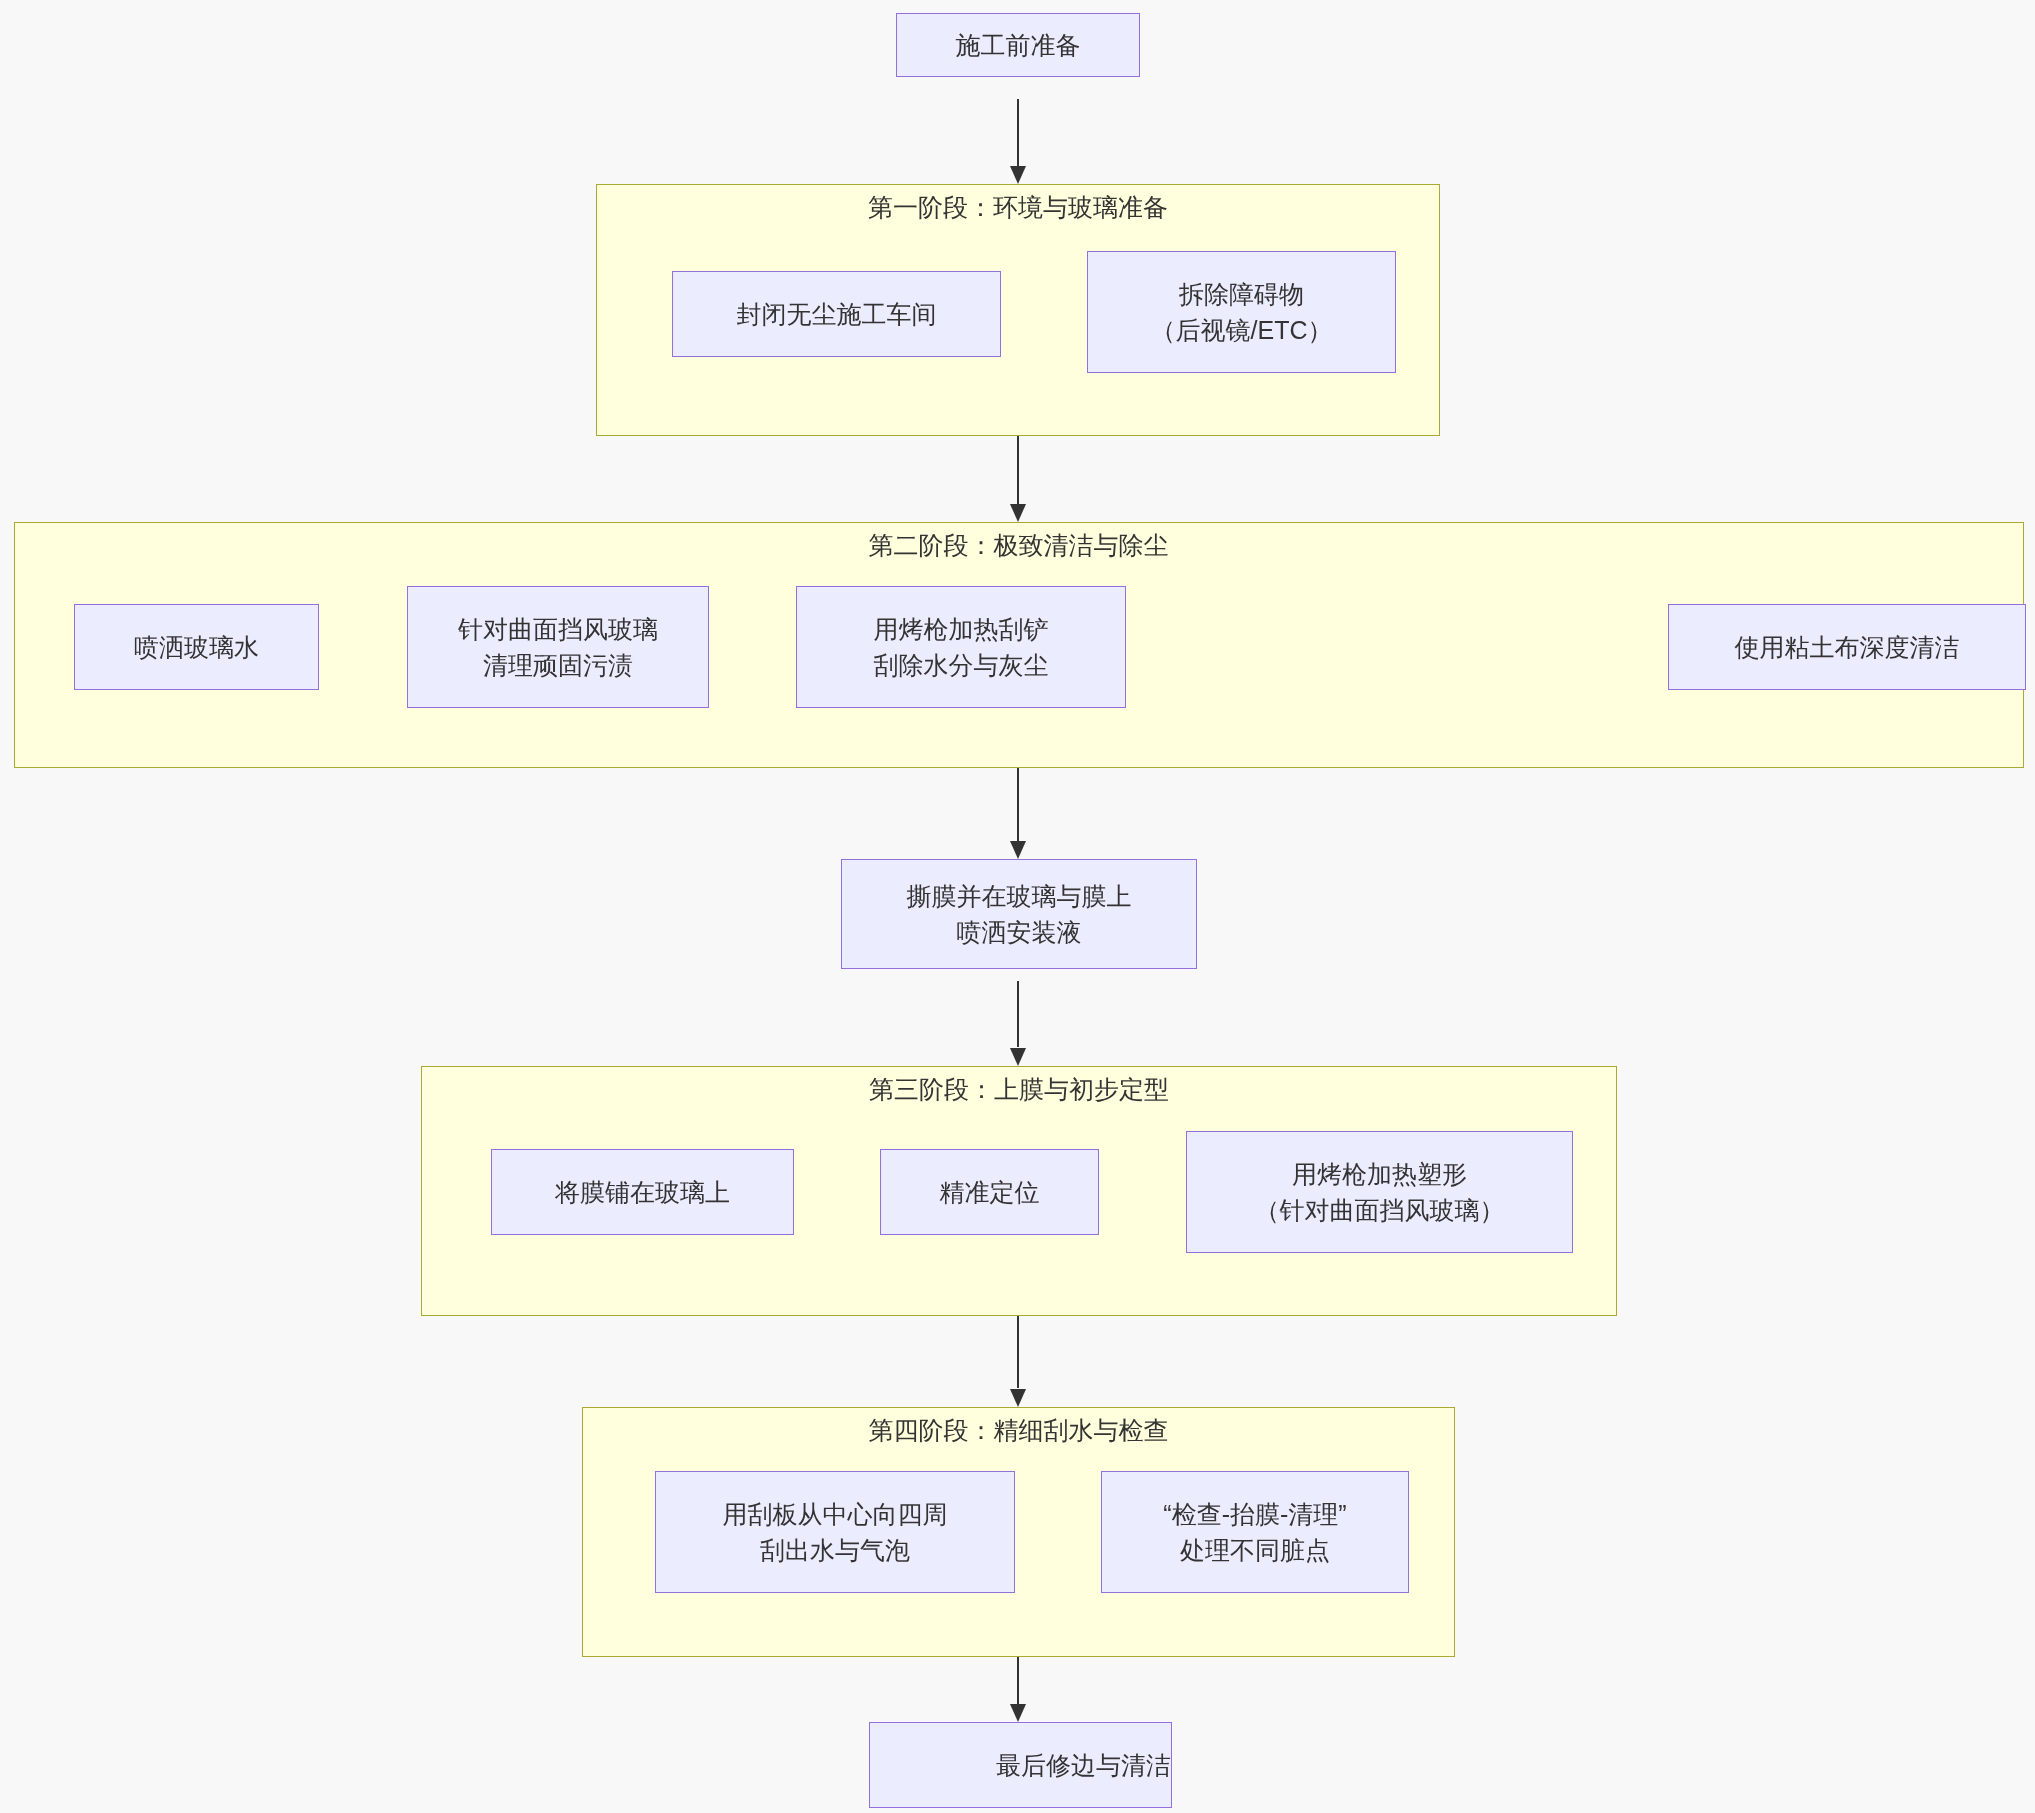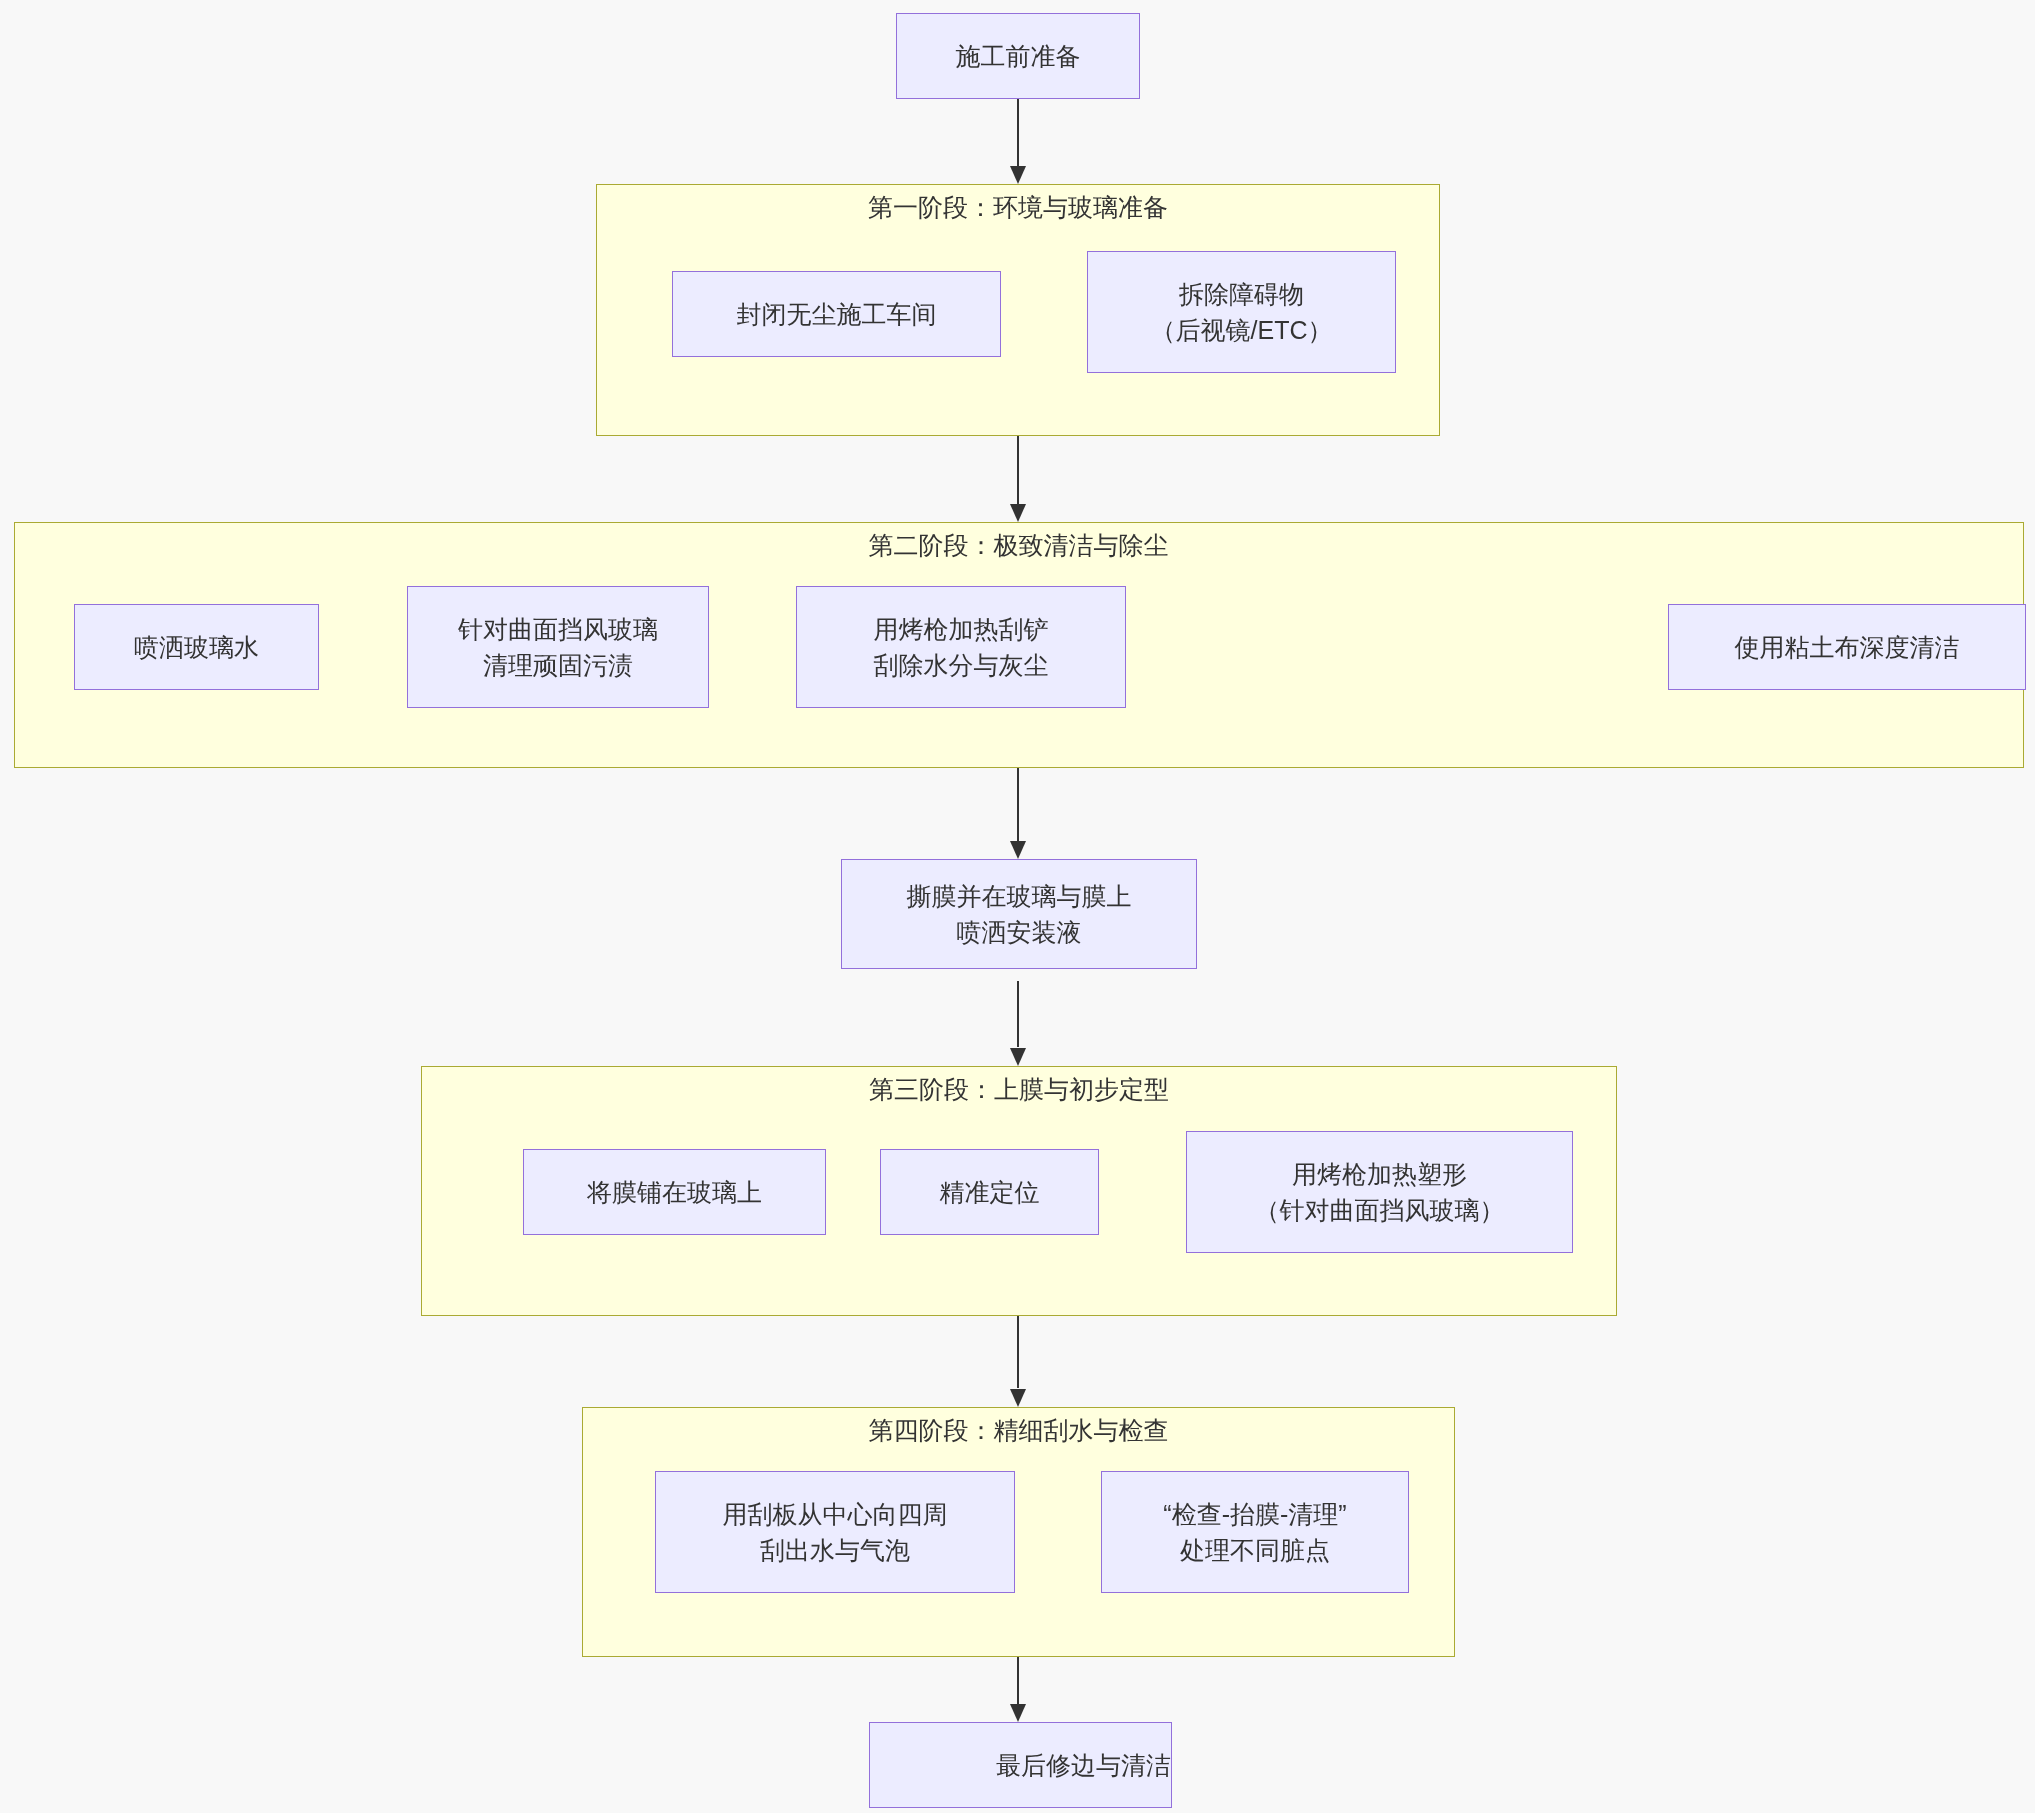--- a/index.html
+++ b/index.html
@@ -53,21 +53,21 @@
   .edge-head {
     position: absolute;
     width: 0;
     height: 0;
     border-left: 8.3px solid transparent;
     border-right: 8.3px solid transparent;
     border-top: 18px solid #333333;
   }
 
   
-  #node-start  { left: 896px; top: 13px;   width: 244px; height: 86px; }
+  #node-start  { left: 896px; top: 13px;   width: 244px; height: 64px; }
 
   #arrow1-line { left: 1017px; top: 99px;  height: 67px; }
   #arrow1-head { left: 1010px; top: 166px; }
 
   #stage1      { left: 596px;  top: 184px;  width: 844px; height: 252px; }
   #s1a         { left: 672px;  top: 271px;  width: 329px;  height: 86px; }
   #s1b         { left: 1087px; top: 251px;  width: 309px;  height: 122px; }
 
   #arrow2-line { left: 1017px; top: 436px;  height: 68px; }
   #arrow2-head { left: 1010px; top: 504px; }
@@ -81,21 +81,21 @@
 
   #arrow3-line { left: 1017px; top: 768px; height: 73px; }
   #arrow3-head { left: 1010px; top: 841px; }
 
   #node-spray  { left: 841px; top: 859px; width: 356px;  height: 110px; }
 
   #arrow4-line { left: 1017px; top: 981px; height: 66px; }
   #arrow4-head { left: 1010px; top: 1048px; }
 
   #stage3      { left: 421px;  top: 1066px; width: 1196px; height: 250px; }
-  #s3a         { left: 491px;  top: 1149px; width: 303px;  height: 86px; margin-left: 32px; }
+  #s3a         { left: 491px;  top: 1149px; width: 303px;  height: 86px; }
   #s3b         { left: 880px; top: 1149px; width: 219px;  height: 86px; }
   #s3c         { left: 1186px; top: 1131px; width: 387px;  height: 122px; }
 
   #arrow5-line { left: 1017px; top: 1316px; height: 72px; }
   #arrow5-head { left: 1010px; top: 1389px; }
 
   #stage4      { left: 582px;  top: 1407px; width: 873px; height: 250px; }
   #s4a         { left: 655px;  top: 1471px; width: 360px;  height: 122px; }
   #s4b         { left: 1101px; top: 1471px; width: 308px;  height: 122px; }
 

